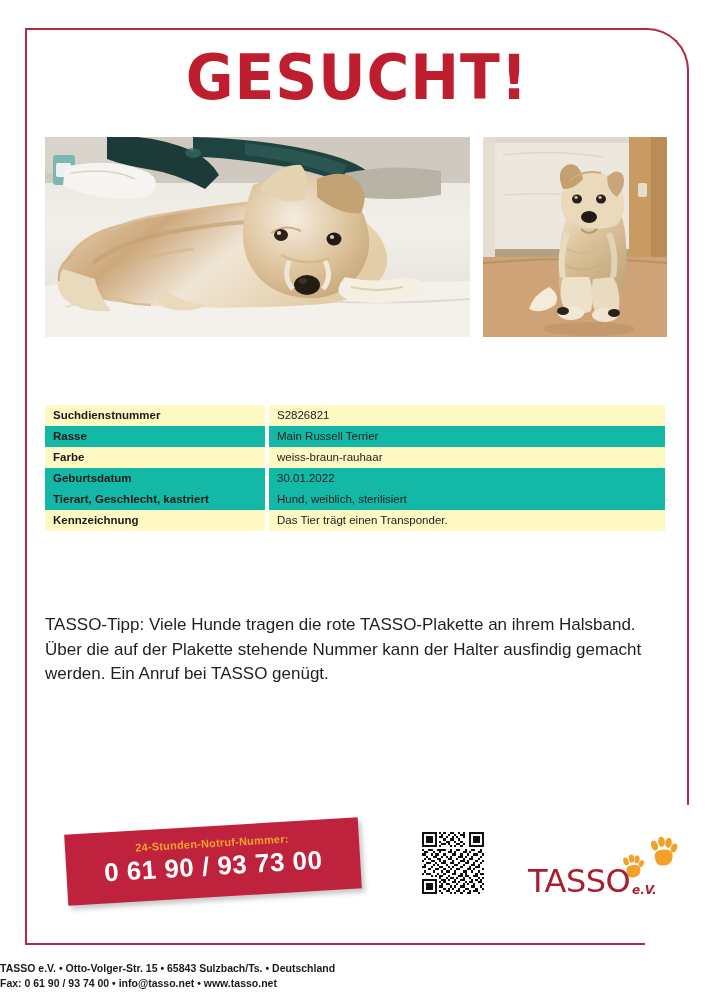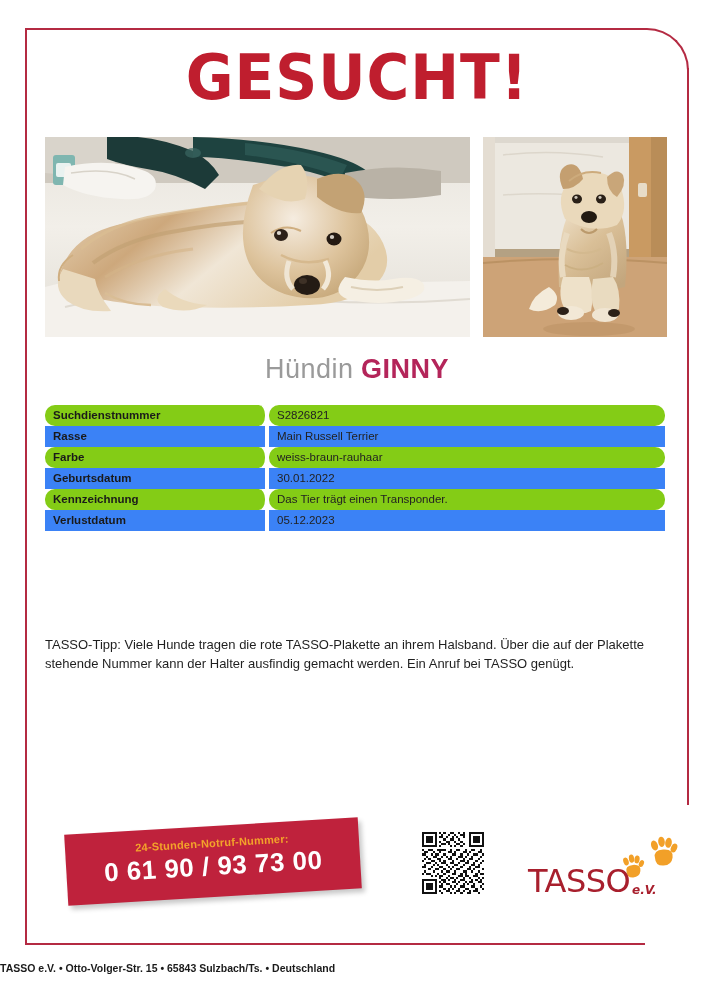--- a/index.html
+++ b/index.html
@@ -128,29 +128,29 @@
   #details-table td.k {
     width: 212px;
     font-weight: 700;
     color: #1a1a1a;
     border-right: 4px solid #ffffff;
   }
   #details-table td.v {
     color: #222222;
     font-weight: 400;
   }
-  #details-table tr.odd td { background: #84cc16; border-radius: 10px; }
-  #details-table tr.even td { background: #3b82f6; }
+  #details-table tr.odd td { background: #fef9c3; }
+  #details-table tr.even td { background: #14b8a6; }
 
   
   #tip {
     position: absolute;
-    left: 45px; top: 636px;
+    left: 45px; top: 613px;
     width: 622px;
-    font-size: 13px;
+    font-size: 17px;
     line-height: 1.45;
     color: #1f1f1f;
   }
 
   
   #cta {
     position: absolute;
     left: 45px; top: 771px;
     width: 620px;
     font-size: 12.5px;
@@ -356,50 +356,46 @@
         <ellipse cx="80" cy="174" rx="6" ry="4" fill="#2c2118"></ellipse>
         <ellipse cx="131" cy="176" rx="6" ry="4" fill="#2c2118"></ellipse>
         <path d="M66 150 q-16 8 -20 22 q12 6 26 -4 q6 -10 -6 -18 z" fill="#f4ebda"></path>
         <path d="M84 112 q16 8 34 0" fill="none" stroke="#d3b98f" stroke-width="2"></path>
         <path d="M82 128 q18 10 38 -2" fill="none" stroke="#cbb083" stroke-width="2"></path>
         <ellipse cx="106" cy="192" rx="46" ry="7" fill="#b98f5f" opacity="0.45"></ellipse>
       </svg>
     </div>
   </div>
 
-  <div id="pet-name">
-    <span class="species">Hündin</span>
-    <span class="name">GINNY</span>
-  </div>
 
   <table id="details-table">
     <tbody>
         <tr class="odd">
           <td class="k">Suchdienstnummer</td>
           <td class="v">S2826821</td>
         </tr>
         <tr class="even">
           <td class="k">Rasse</td>
           <td class="v">Main Russell Terrier</td>
         </tr>
         <tr class="odd">
           <td class="k">Farbe</td>
           <td class="v">weiss-braun-rauhaar</td>
         </tr>
         <tr class="even">
           <td class="k">Geburtsdatum</td>
           <td class="v">30.01.2022</td>
         </tr>
+        <tr class="even">
+          <td class="k">Tierart, Geschlecht, kastriert</td>
+          <td class="v">Hund, weiblich, sterilisiert</td>
+        </tr>
         <tr class="odd">
           <td class="k">Kennzeichnung</td>
           <td class="v">Das Tier trägt einen Transponder.</td>
-        </tr>
-        <tr class="even">
-          <td class="k">Verlustdatum</td>
-          <td class="v">05.12.2023</td>
         </tr>
       </tbody>
   </table>
 
   <div id="tip">TASSO-Tipp: Viele Hunde tragen die rote TASSO-Plakette an ihrem Halsband. Über die auf der Plakette stehende Nummer kann der Halter ausfindig gemacht werden. Ein Anruf bei TASSO genügt.</div>
 
 
   <div id="emergency-banner">
     <div id="emergency-label">24-Stunden-Notruf-Nummer:</div>
     <div id="emergency-number">0 61 90 / 93 73 00</div>
@@ -639,15 +635,16 @@
         <ellipse cx="27" cy="12" rx="3" ry="4.6" fill="#f2a028" transform="rotate(24 27 12)"></ellipse>
         <path d="M8 22 q-2 -7.6 8.2 -8.4 q10.4 -0.8 9.4 7.9 q-0.9 7.6 -9.1 8.1 q-8.1 0.4 -8.5 -7.6 z" fill="#f2a028"></path>
       </svg>
     </span>
     <span id="logo-wordmark">TASSO</span>
     <span id="logo-suffix">e.V.</span>
   </div>
 
   <div id="footer">
     <div>TASSO e.V. • Otto-Volger-Str. 15 • 65843 Sulzbach/Ts. • Deutschland</div>
+    <div>Fax: 0 61 90 / 93 74 00 • info@tasso.net • www.tasso.net</div>
   </div>
 
 </div>
 
 </body></html>

